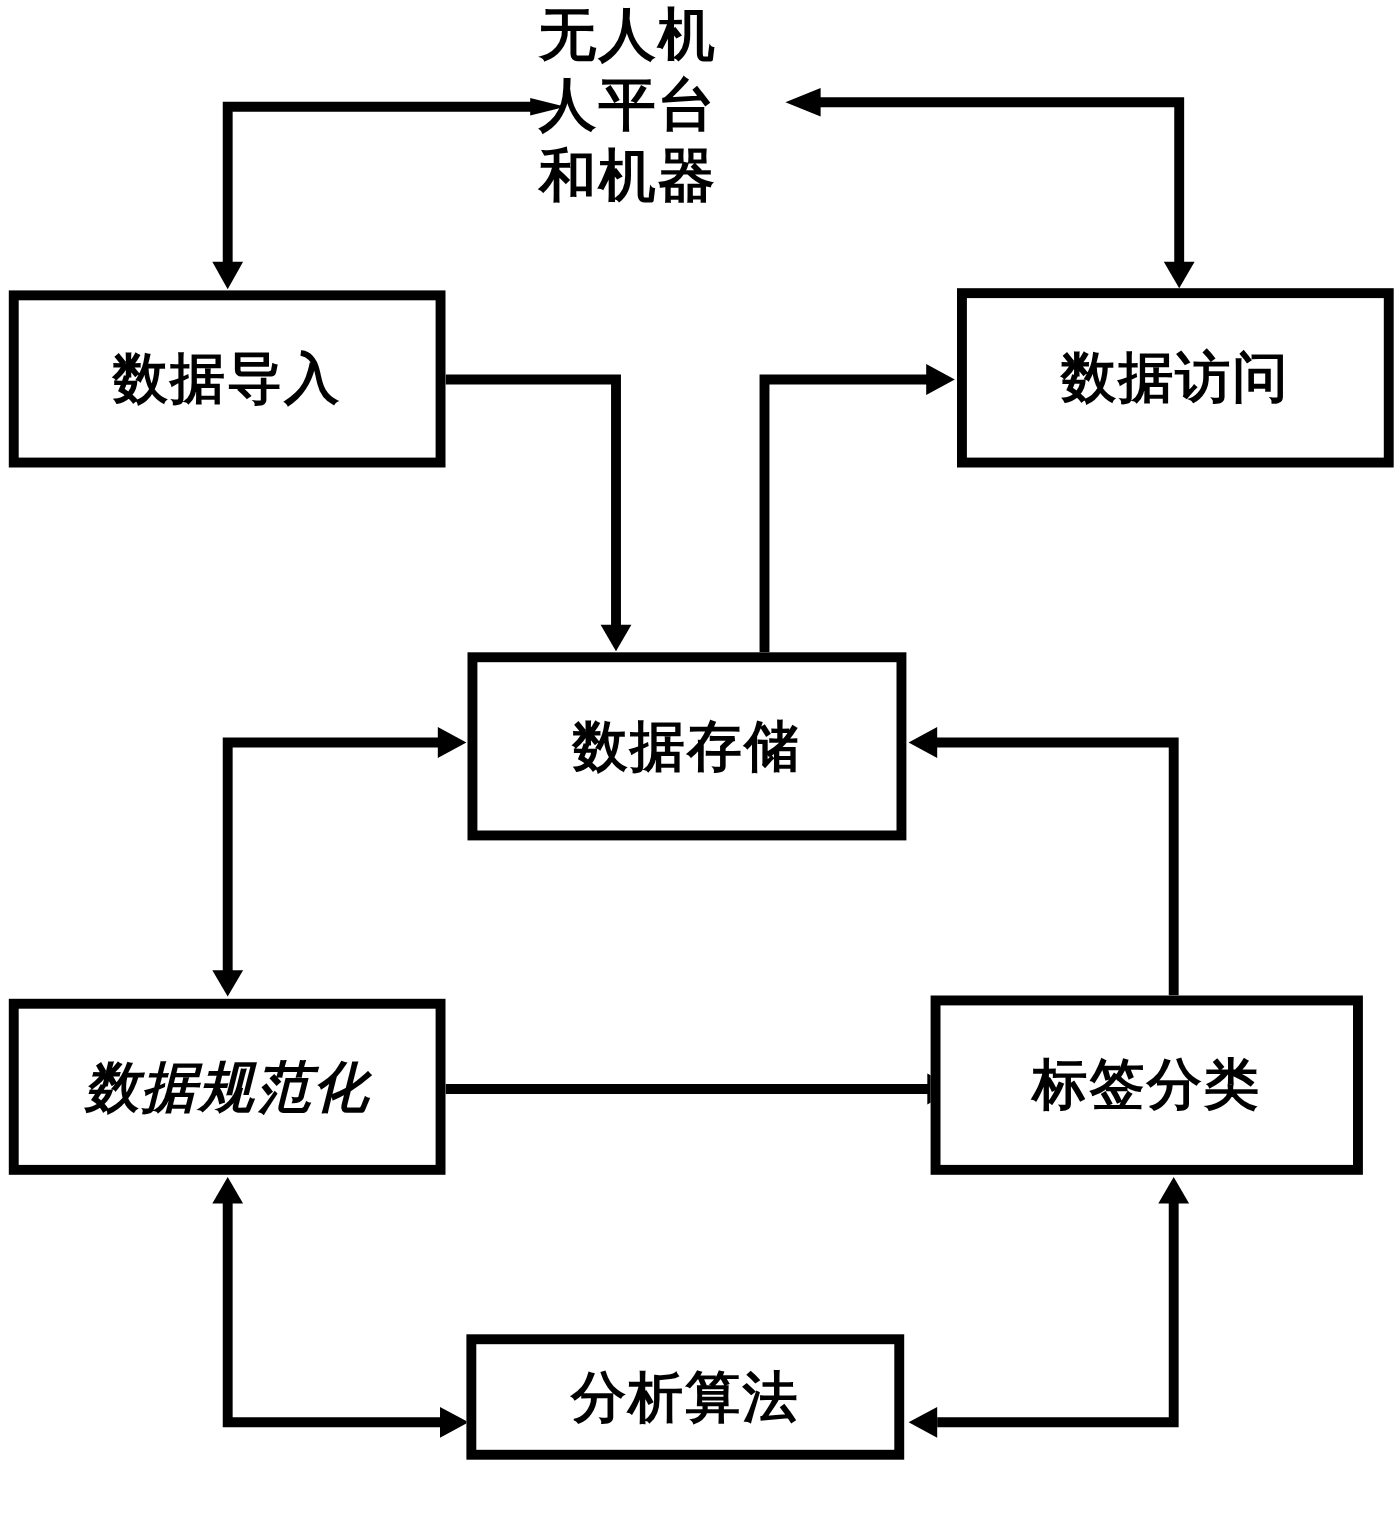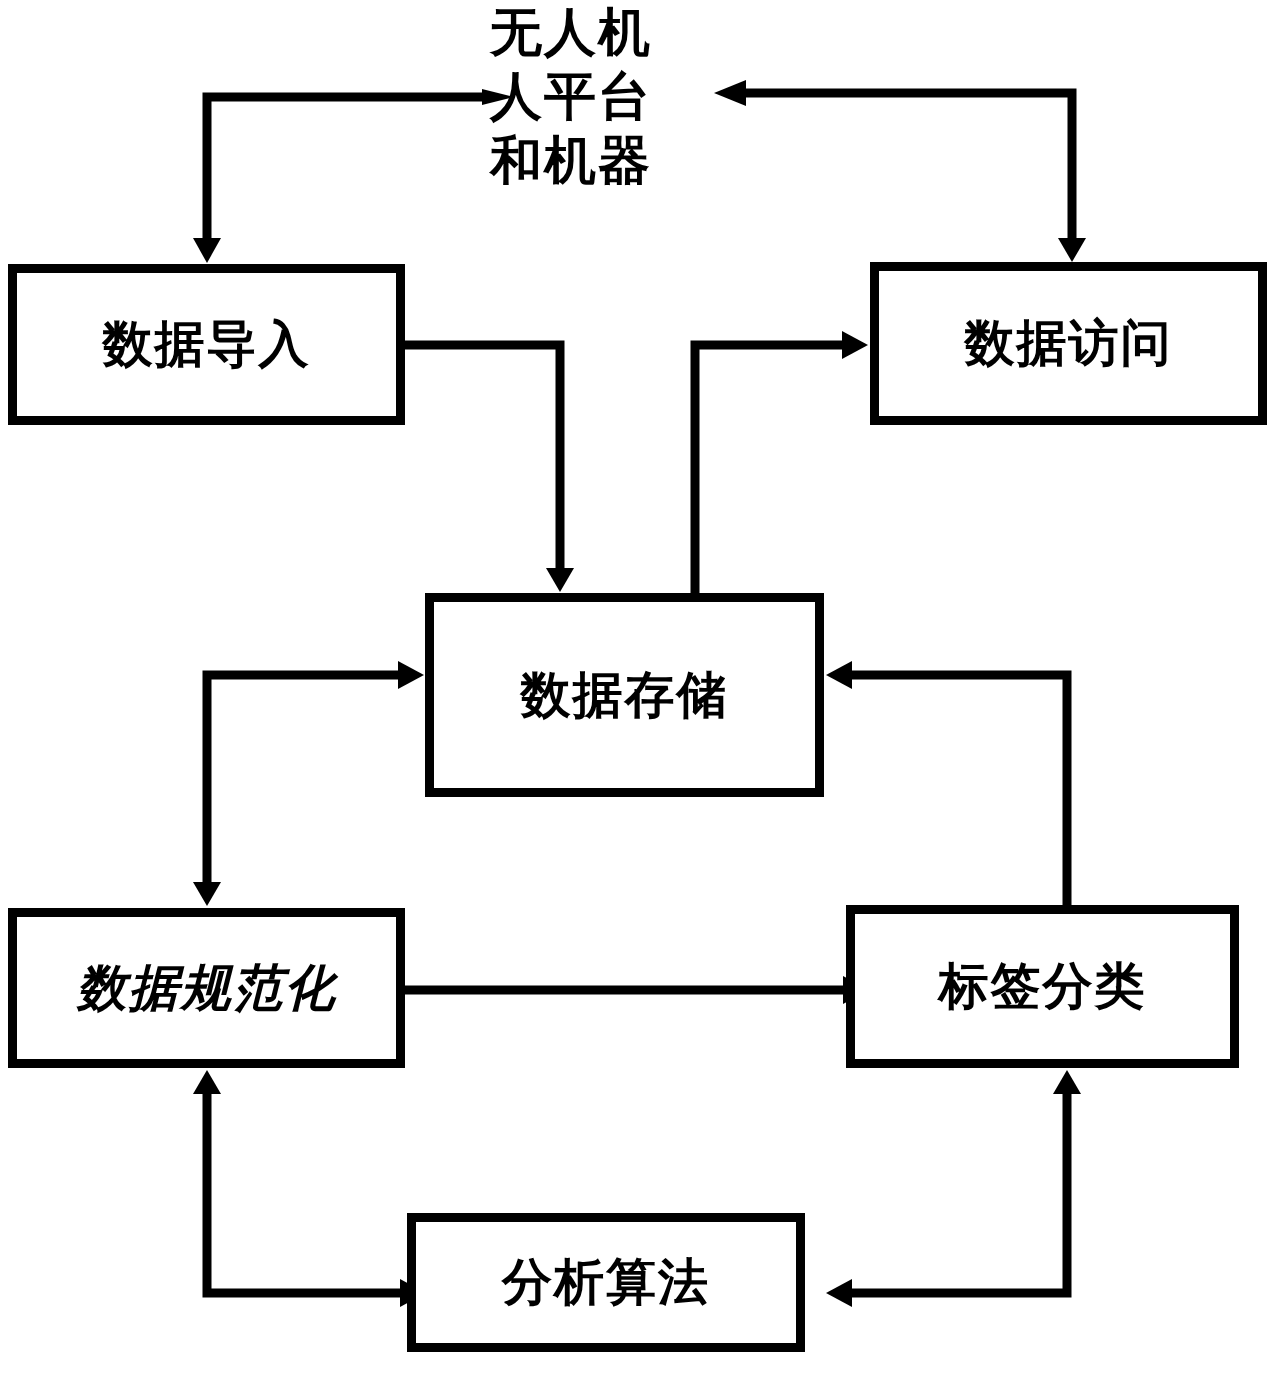--- a/index.html
+++ b/index.html
@@ -35,24 +35,24 @@
   }
   .node-label {
     font-size: 50px;
     font-weight: bold;
     letter-spacing: 2px;
     white-space: nowrap;
   }
   
   #box-data-import        { left: 8px;   top: 264px;  width: 397px; height: 161px; }
   #box-data-access        { left: 870px; top: 262px;  width: 397px; height: 163px; }
-  #box-data-storage       { left: 425px; top: 593px;  width: 399px; height: 204px; }
+  #box-data-storage       { left: 425px; top: 593px;  width: 399px; height: 171px; }
   #box-data-normalization { left: 8px;   top: 908px;  width: 397px; height: 160px; font-style: italic; }
   #box-label-classification { left: 846px; top: 905px; width: 393px; height: 163px; }
-  #box-analysis-algorithm { left: 407px; top: 1213px; width: 398px; height: 139px; }
+  #box-analysis-algorithm { left: 424px; top: 1213px; width: 398px; height: 114px; }
 
   #platform-text {
     position: absolute;
     left: 490px;
     top: 0px;
     width: 240px;
     text-align: left;
     font-size: 52px;
     font-weight: bold;
     line-height: 64px;

